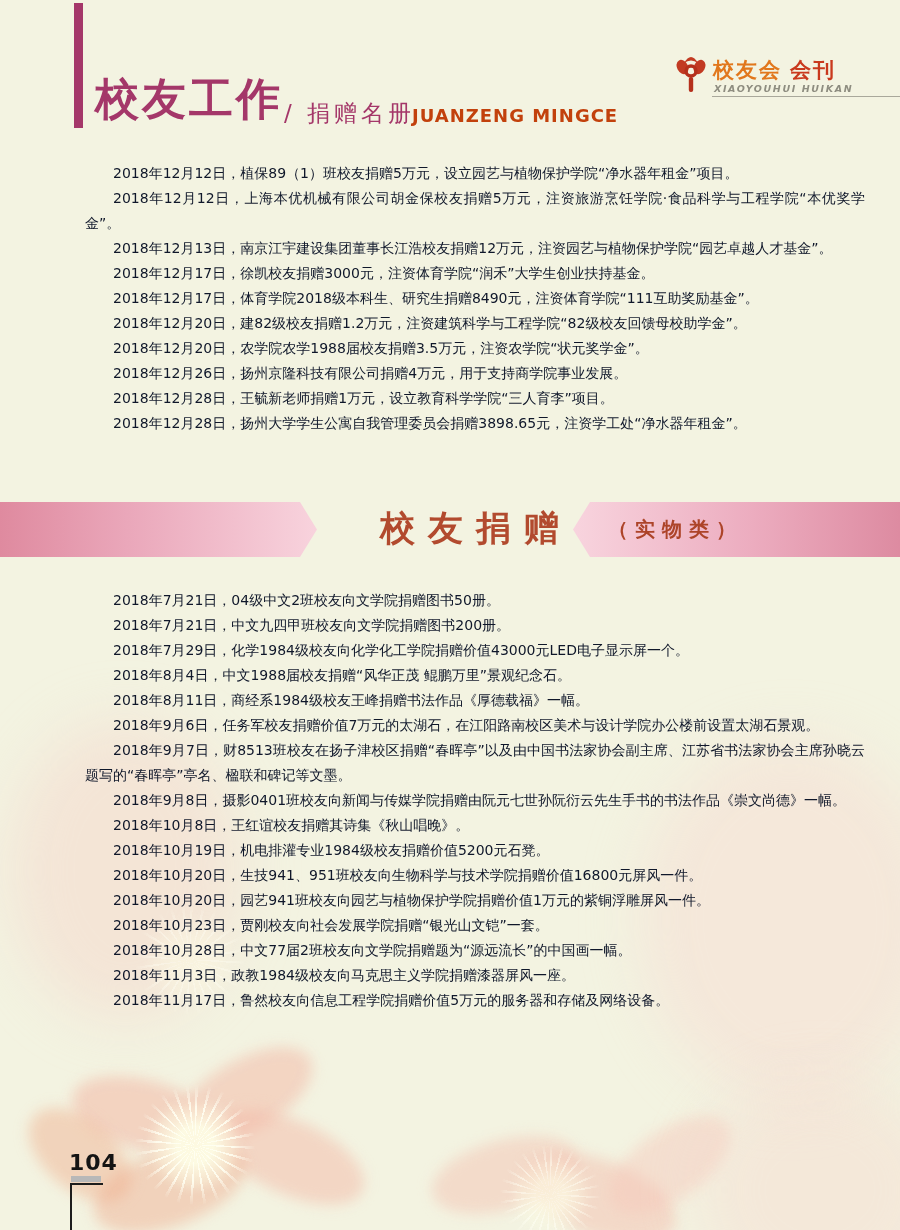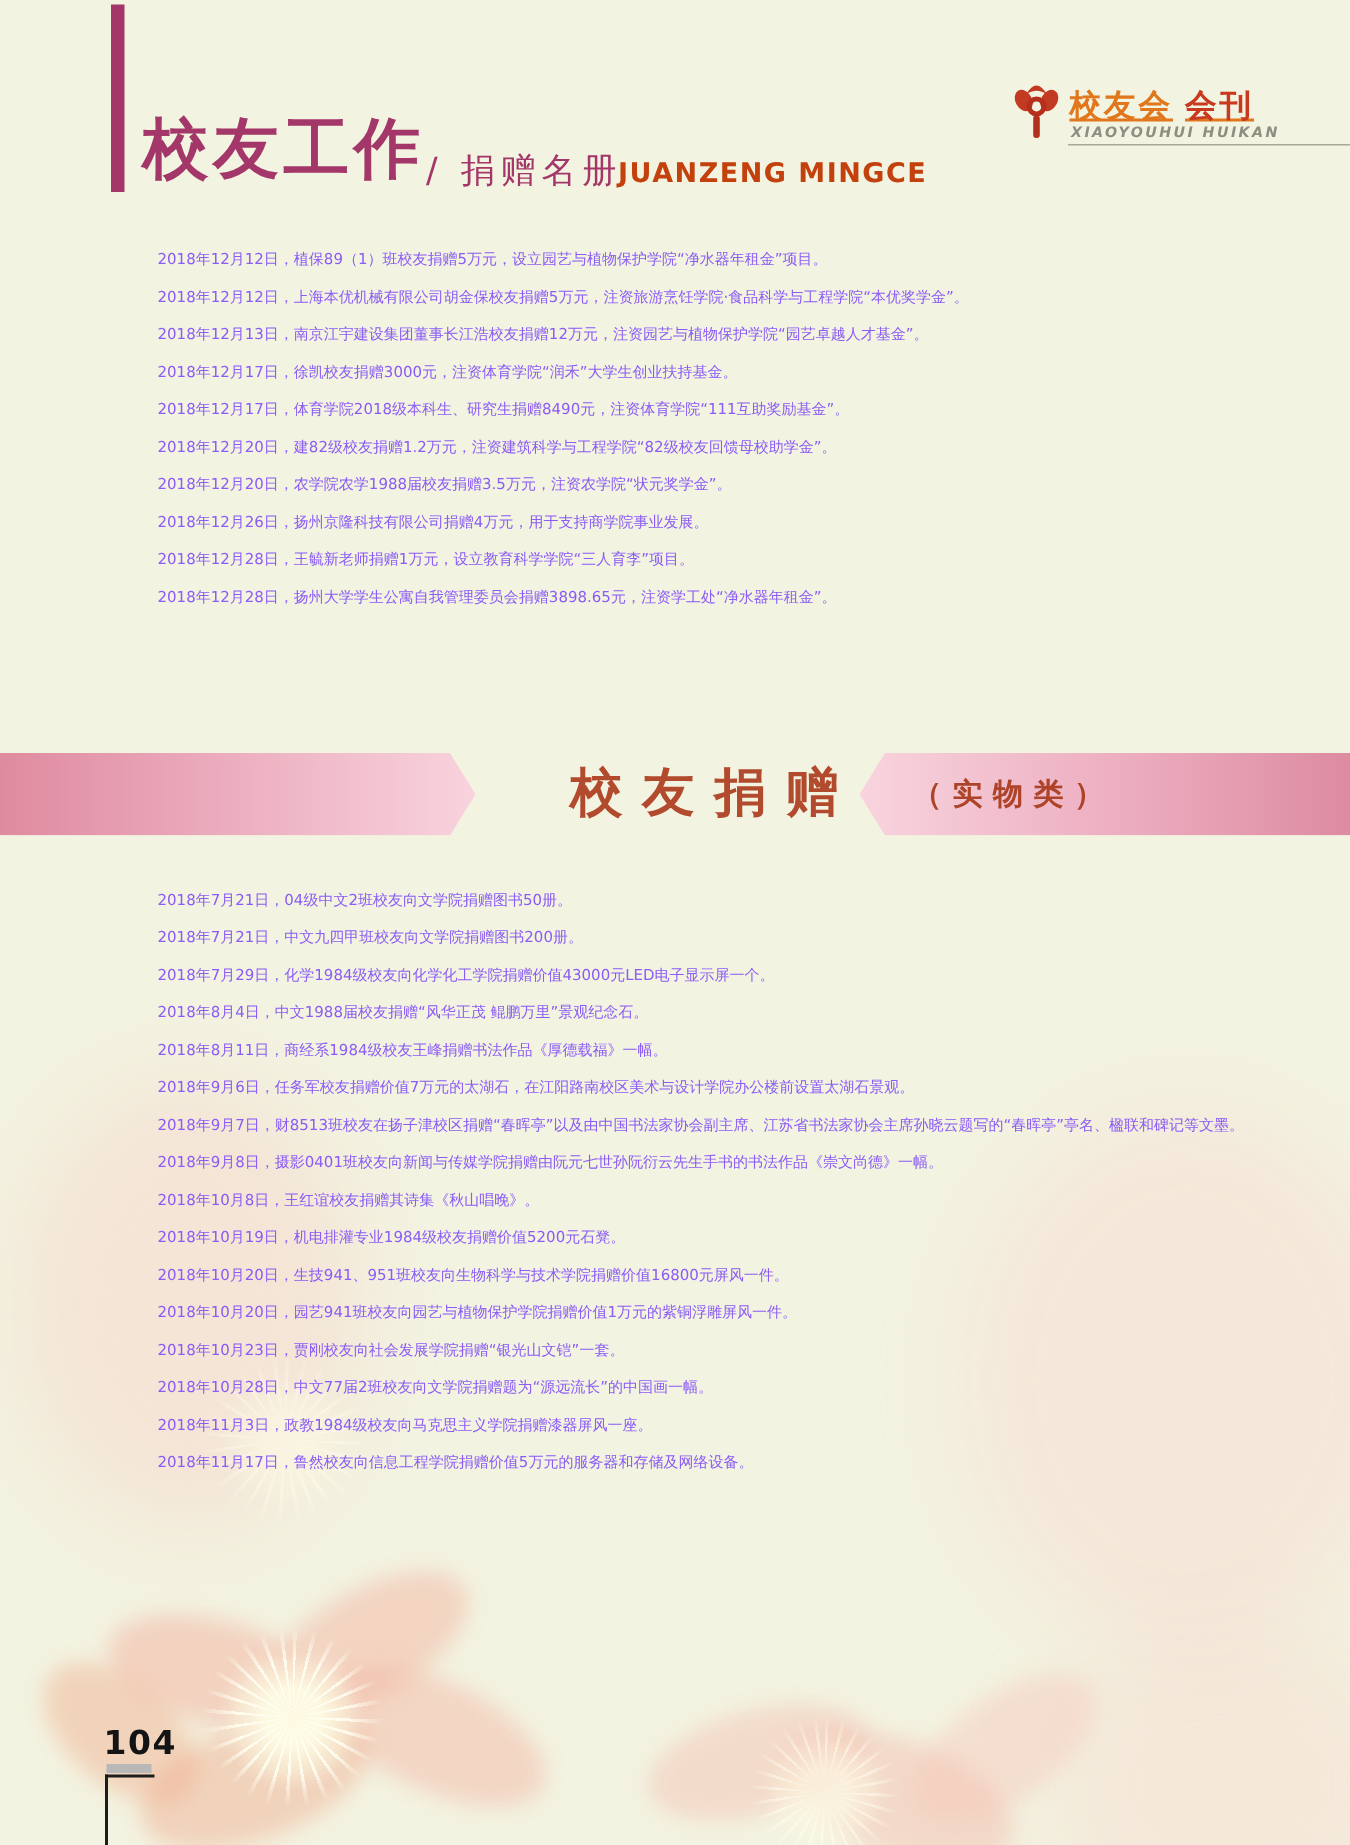--- a/index.html
+++ b/index.html
@@ -20,26 +20,26 @@
     -webkit-mask-image:radial-gradient(circle, #000 0 45%, transparent 72%);
     mask-image:radial-gradient(circle, #000 0 45%, transparent 72%);
   }
   
   .vbar{position:absolute;left:74px;top:3px;width:9px;height:125px;background:#a43769;}
   .h-title{position:absolute;left:95px;top:70px;font-size:44px;font-weight:900;color:#a43769;letter-spacing:3px;}
   .h-sub{position:absolute;left:284px;top:98px;font-size:23px;font-weight:normal;color:#a43769;letter-spacing:4px;}
   .h-pinyin{position:absolute;left:412px;top:105px;font-size:18px;font-weight:bold;color:#c2410c;letter-spacing:1px;}
   .brand{position:absolute;left:676px;top:52px;width:224px;height:48px;}
   .brand-emblem{position:absolute;left:0;top:2px;}
-  .brand-name{position:absolute;left:37px;top:4px;font-size:21px;font-weight:bold;color:#e1771c;letter-spacing:2px;text-decoration:underline;}
+  .brand-name{position:absolute;left:37px;top:4px;font-size:21px;font-weight:bold;color:#e1771c;letter-spacing:2px;}
   .brand-name .suffix{color:#c9391d;margin-left:8px;}
   .brand-pinyin{position:absolute;left:38px;top:31px;font-size:9.5px;font-weight:bold;font-style:italic;color:#8e8d80;letter-spacing:1.6px;white-space:nowrap;}
   .brand-rule{position:absolute;left:712px;top:96px;width:188px;height:1px;background:#a9a89b;}
   
-  .entries{position:absolute;left:85px;width:780px;color:#8b5cf6;font-size:10px;line-height:25px;text-align:justify;}
+  .entries{position:absolute;left:85px;width:780px;color:#0f172a;font-size:14px;line-height:25px;text-align:justify;}
   .entries p{margin:0;text-indent:2em;}
   .sec1{top:161px;}
   .sec2{top:588px;}
   
   .ribbon{position:absolute;top:502px;height:55px;}
   .ribbon-left{
     left:0;width:317px;
     background:linear-gradient(to right,#df8a9f 0%,#eaa7ba 40%,#f8d3dd 100%);
     clip-path:polygon(0 0,300px 0,317px 50%,300px 100%,0 100%);
   }

